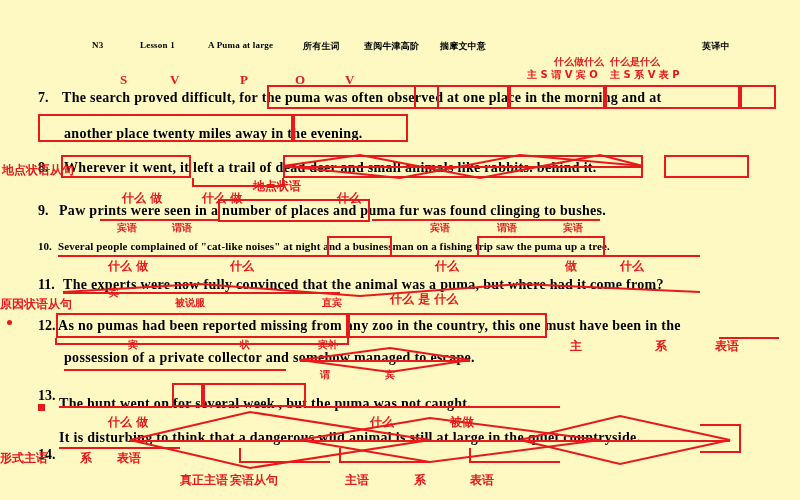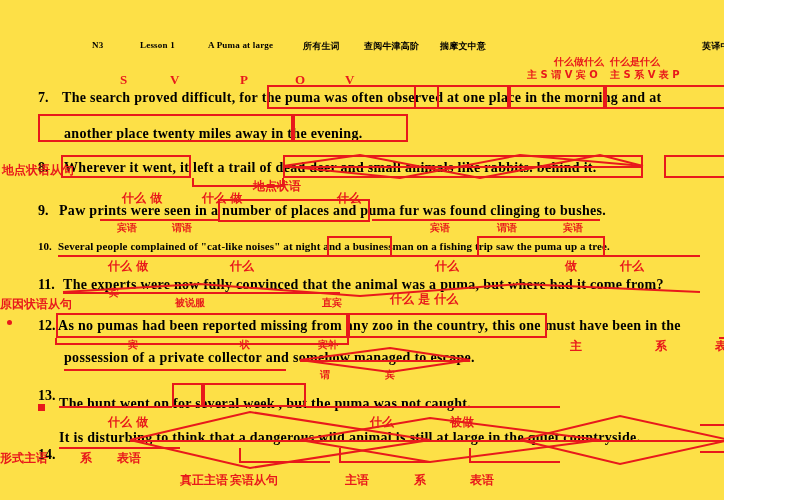--- a/index.html
+++ b/index.html
@@ -2,24 +2,24 @@
 <html><head>
 <meta charset="utf-8">
 <style>
   html, body {
     margin: 0;
     padding: 0;
     background: #ffffff;
   }
   #page {
     position: relative;
-    width: 724px;
+    width: 800px;
     height: 500px;
     overflow: hidden;
-    background: #fde047;
+    background: #fef9c3;
     font-family: "Liberation Serif", serif;
     color: #000000;
   }
   .txt {
     position: absolute;
     white-space: nowrap;
     font-family: "Liberation Serif", serif;
     color: #000000;
   }
   .hdr {

